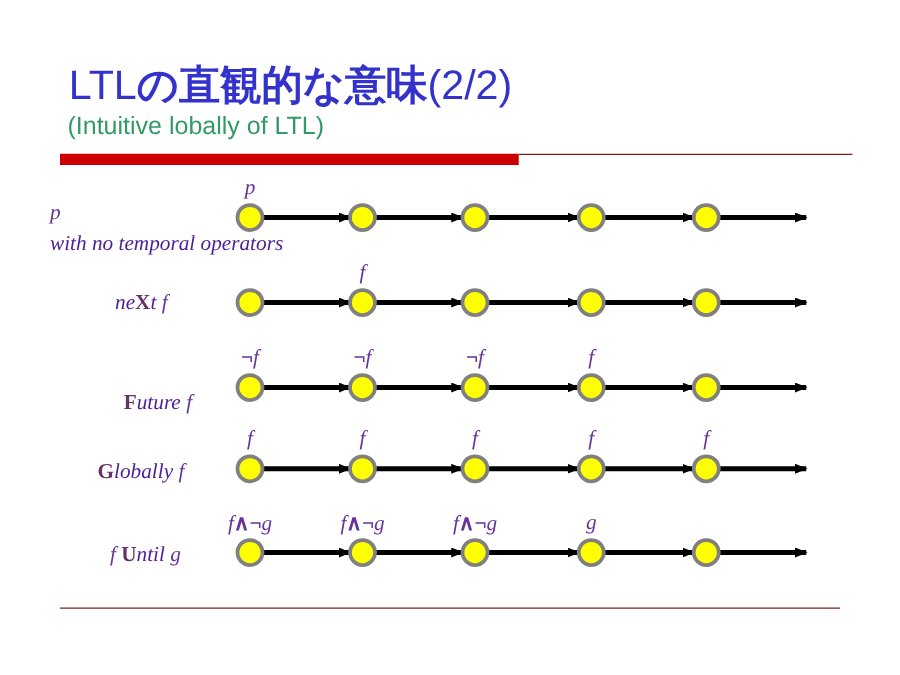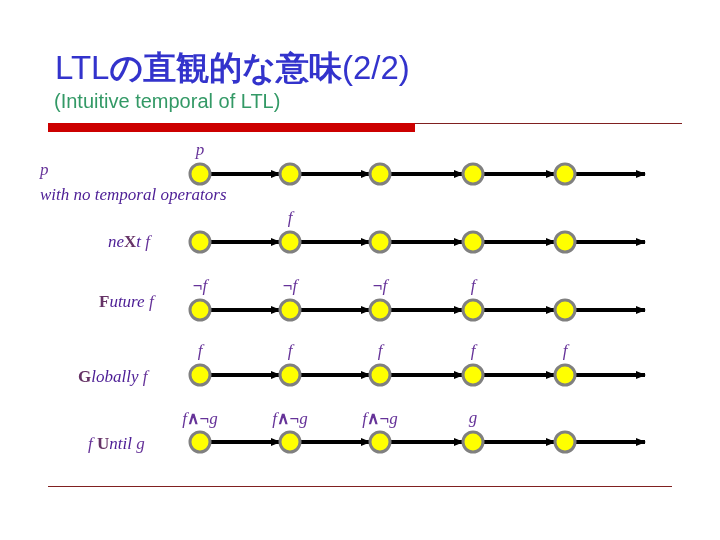--- a/index.html
+++ b/index.html
@@ -15,31 +15,31 @@
   .green { color:#4c1d95; }
   .op { font-style:normal; font-weight:bold; color:#663366; }
   .diagram { position:absolute; left:0; top:0; width:720px; height:540px; }
   .nodelbl { position:absolute; font-family:"Liberation Serif", serif; font-style:italic; font-size:17px; color:#663399; white-space:nowrap; transform:translateX(-50%); }
   .neg { font-style:normal; font-weight:bold; }
 </style>
 </head>
 <body>
 
 <div class="title"><span>LTL</span><span class="jp">の直観的な意味</span><span>(2/2)</span></div>
-<div class="subtitle">(Intuitive temporal of LTL)</div>
+<div class="subtitle">(Intuitive lobally of LTL)</div>
 <div class="redbar"></div>
 <div class="topline"></div>
 <div class="bottomline"></div>
 
 <div class="lbl purple" style="left:40px;top:160px;">p</div>
 <div class="lbl green" style="left:40px;top:185px;">with no temporal operators</div>
 
-<div class="lbl" style="left:108px;top:232px;"><span class="green">ne</span><span class="op">X</span><span class="green">t</span> <span class="purple">f</span></div>
+<div class="lbl" style="left:92px;top:232px;"><span class="green">ne</span><span class="op">X</span><span class="green">t</span> <span class="purple">f</span></div>
 
-<div class="lbl" style="left:99px;top:292px;"><span class="op">F</span><span class="green">uture</span> <span class="purple">f</span></div>
+<div class="lbl" style="left:99px;top:312px;"><span class="op">F</span><span class="green">uture</span> <span class="purple">f</span></div>
 
 <div class="lbl" style="left:78px;top:367px;"><span class="op">G</span><span class="green">lobally</span> <span class="purple">f</span></div>
 
 <div class="lbl" style="left:88px;top:434px;text-align:center;"><span class="purple">f</span> <span class="op">U</span><span class="green">ntil</span> <span class="purple">g</span></div>
 
 <svg class="diagram" width="720" height="540" viewBox="0 0 720 540">
   <defs>
     <marker id="ah" markerWidth="10" markerHeight="8" refX="9" refY="4" orient="auto" markerUnits="userSpaceOnUse">
       <path d="M0,0 L10,4 L0,8 z" fill="#000"></path>
     </marker>

